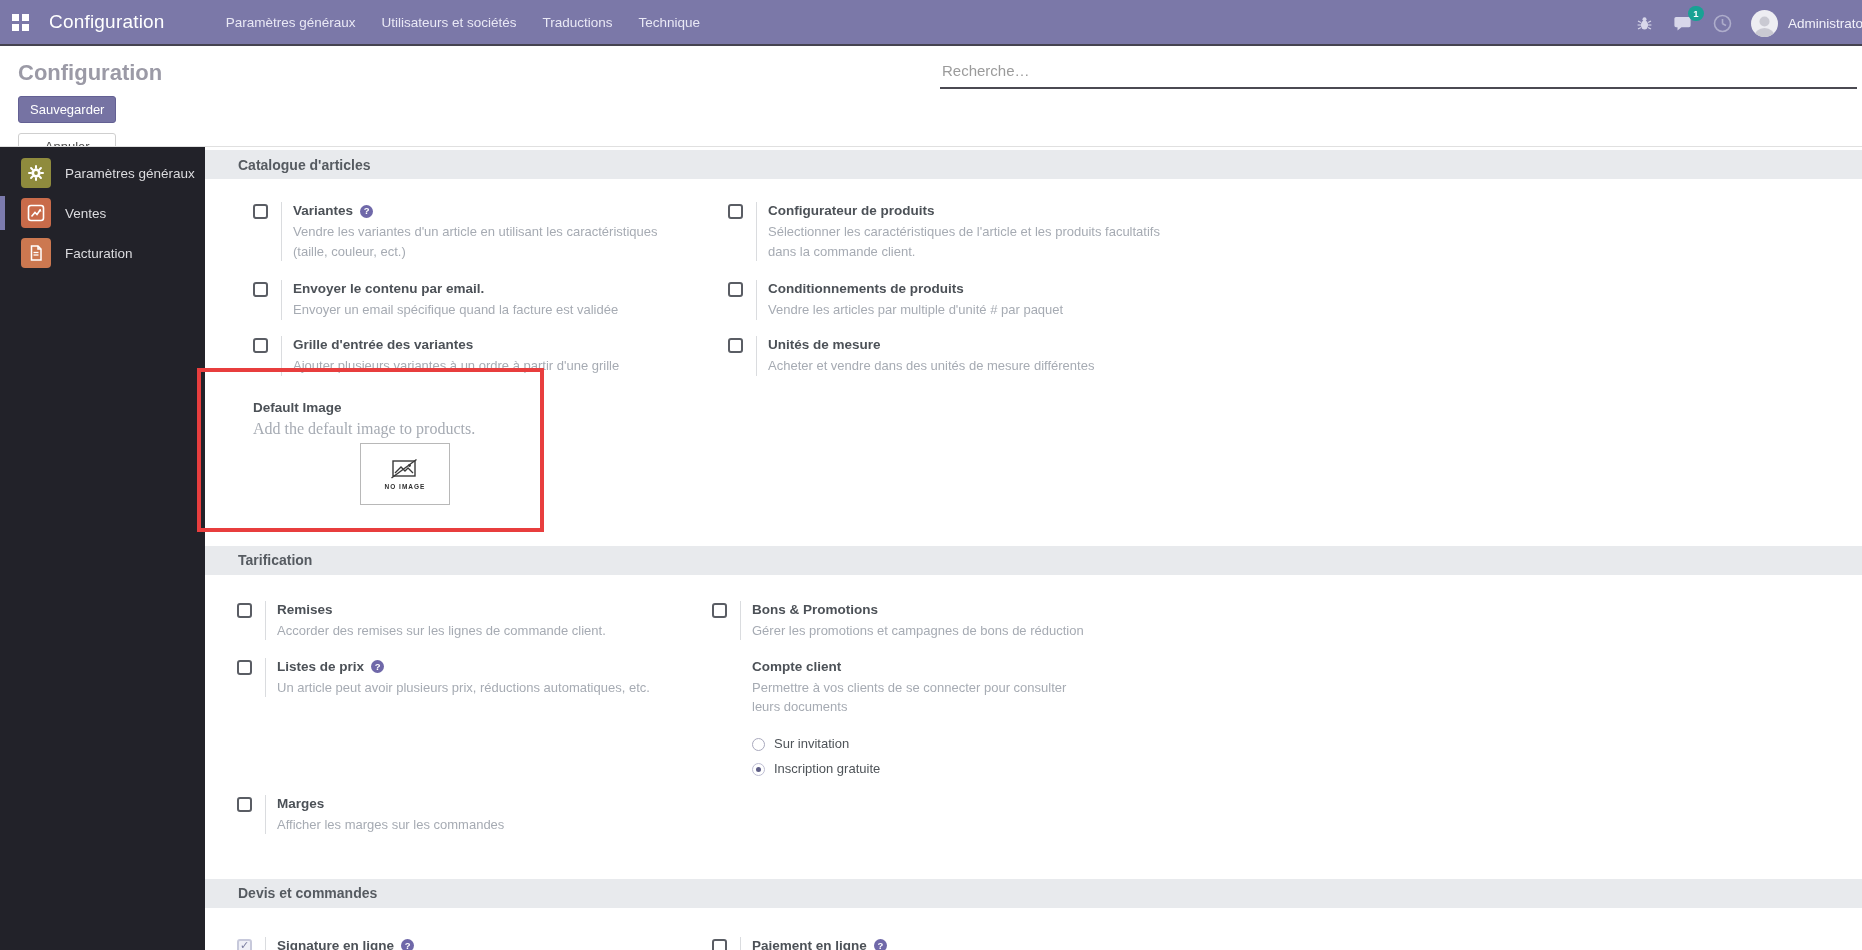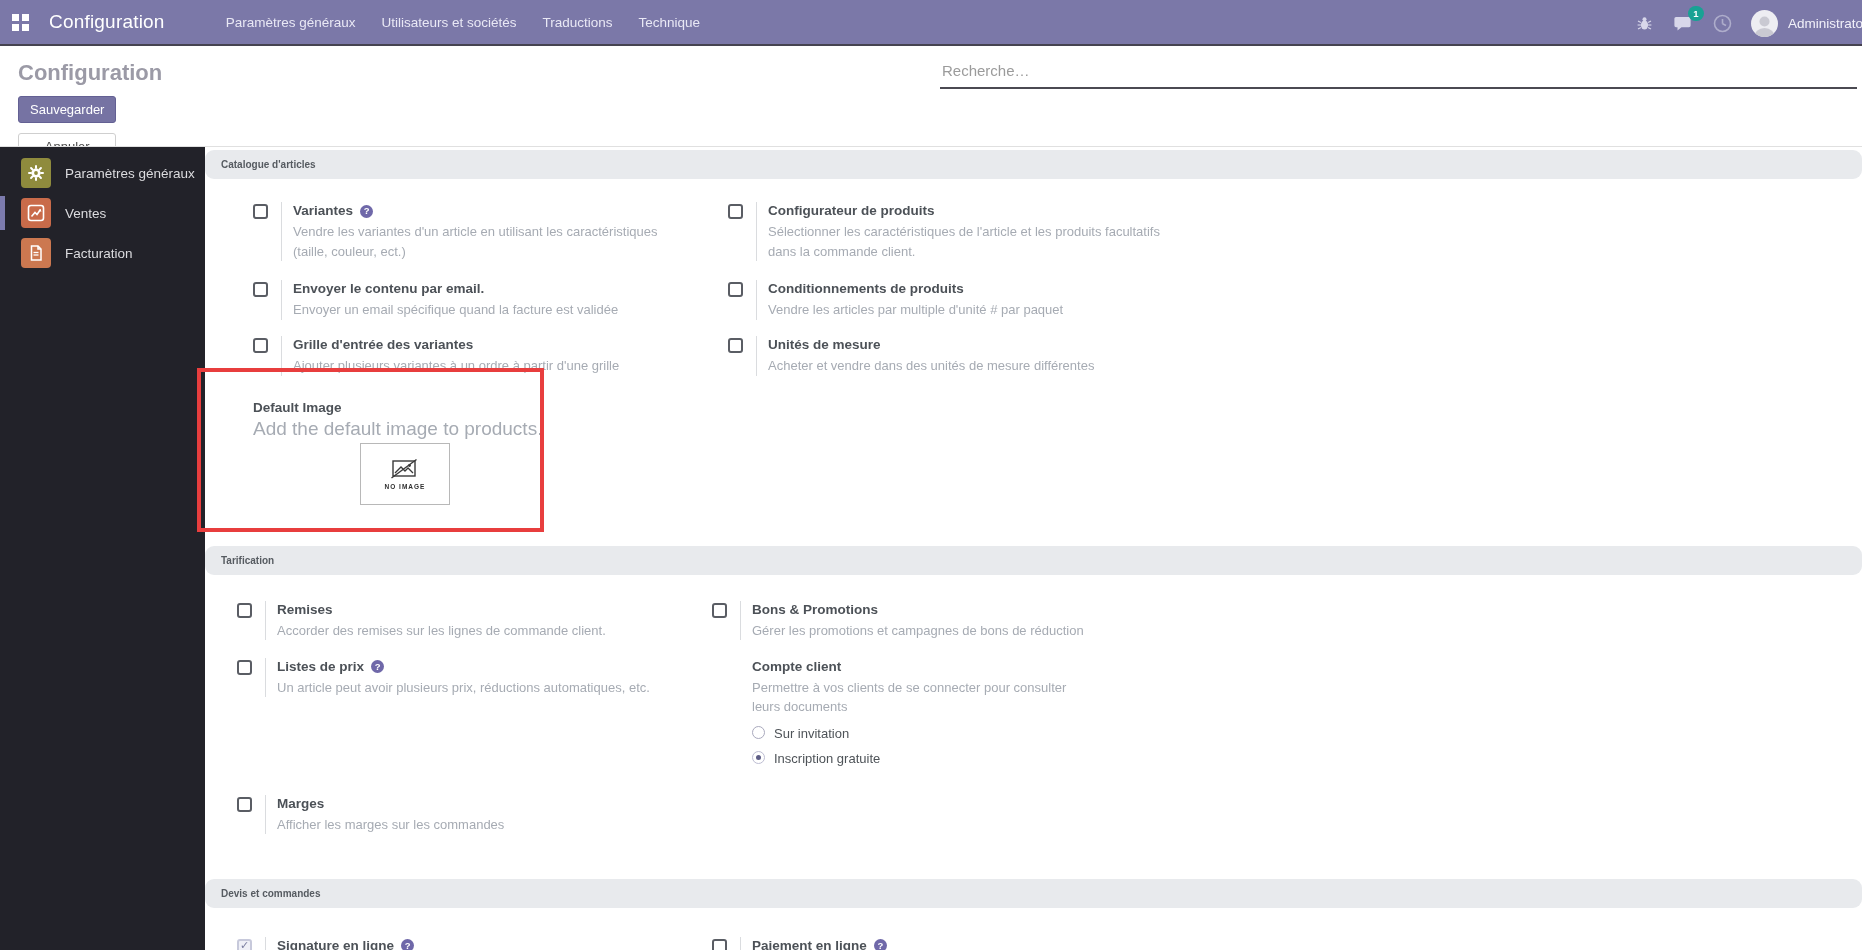--- a/index.html
+++ b/index.html
@@ -45,22 +45,22 @@
   .side-item { position:relative; height:40px; display:flex; align-items:center; padding-left:21px; cursor:pointer; }
   .side-item.active::before { content:""; position:absolute; left:0; top:3px; bottom:3px; width:5px; background:#7c7bad; }
   .side-tile { width:30px; height:30px; border-radius:4px; display:flex; align-items:center; justify-content:center; flex:0 0 auto; }
   .tile-general { background:#8f8b3d; }
   .tile-ventes  { background:#c96b4a; }
   .tile-factu   { background:#cc7850; }
   .side-label { margin-left:14px; font-size:13.5px; color:#dcdcdf; }
 
   
   .main { position:absolute; left:205px; top:147px; width:1657px; height:803px; overflow:hidden; background:#fff; }
-  .band { height:29px; background:#e8eaed; display:flex; align-items:center; padding-left:16px;
-          font-size:10px; font-weight:700; color:#565b61;border-radius:9px; }
+  .band { height:29px; background:#e8eaed; display:flex; align-items:center; padding-left:33px;
+          font-size:14px; font-weight:700; color:#565b61; }
   .band-catalogue { margin-top:3px; }
   .rows { padding:0 0 0 32px; }
   .rows-catalogue { padding-top:22px;padding-left:48px; }
   .rows-tarif { padding-top:25px; }
   .rows-devis { padding-top:28px; }
   .srow { display:flex; }
   .col-l { width:475px; flex:0 0 auto; }
   .col-r { flex:1 1 auto; }
   .h78 { min-height:78px; } .h55 { min-height:55px; } .h56 { min-height:56px; }
   .h57 { min-height:57px; } .h137 { min-height:137px; }
@@ -74,32 +74,32 @@
   .stext { padding-top:0; }
   .slabel { font-size:13.5px; font-weight:700; color:#4c5157; line-height:20px; display:flex; align-items:center; }
   .help-icon { display:inline-flex; width:13px; height:13px; border-radius:50%; background:#6f68a9;
                color:#fff; font-size:9.5px; font-weight:700; align-items:center; justify-content:center;
                margin-left:7px; cursor:pointer; }
   .sdesc { font-size:13px; color:#a6abb3; line-height:19.5px; margin-top:1px; }
   .w380 { max-width:380px; } .w412 { max-width:412px; } .w345 { max-width:345px; }
   .no-control { padding-left:40px; }
 
   .opts { margin-top:9px; }
-  .opt { display:flex; align-items:flex-start; height:25px; cursor:pointer; }
+  .opt { display:flex; align-items:flex-end; height:25px; cursor:pointer; }
   .radio { width:13px; height:13px; border:1px solid #a9a9bd; border-radius:50%; margin-right:9px;
            position:relative; flex:0 0 auto; background:#fff; }
   .radio.selected { border-color:#bdbdd2; }
   .radio.selected::after { content:""; position:absolute; left:3px; top:3px; width:5px; height:5px;
                            border-radius:50%; background:#5e5e86; }
   .opt-label { font-size:13px; color:#4e5358; }
 
   
   .dimg-block { margin-top:8px; }
   .dimg-label { font-size:13.5px; font-weight:700; color:#4c5157; line-height:20px; }
-  .dimg-desc { font-size:19px; color:#a6abb3; line-height:19.5px; margin-top:1px; }
+  .dimg-desc { font-size:16px; color:#a6abb3; line-height:19.5px; margin-top:1px;font-family:Liberation Serif, serif; }
   .img-box { margin:4px 0 41px 107px; width:90px; height:62px; border:1px solid #b8b8b8; background:#fff;
              display:flex; flex-direction:column; align-items:center; justify-content:center; cursor:pointer; }
   .no-image-text { font-size:6.5px; font-weight:700; letter-spacing:1px; color:#2f2f2f; margin-top:3px; }
 
   
   .red-box { position:absolute; left:197px; top:368px; width:347px; height:164px;
              border:4px solid #e83e3e; pointer-events:none; z-index:50; }
 </style>
 </head>
 <body>

